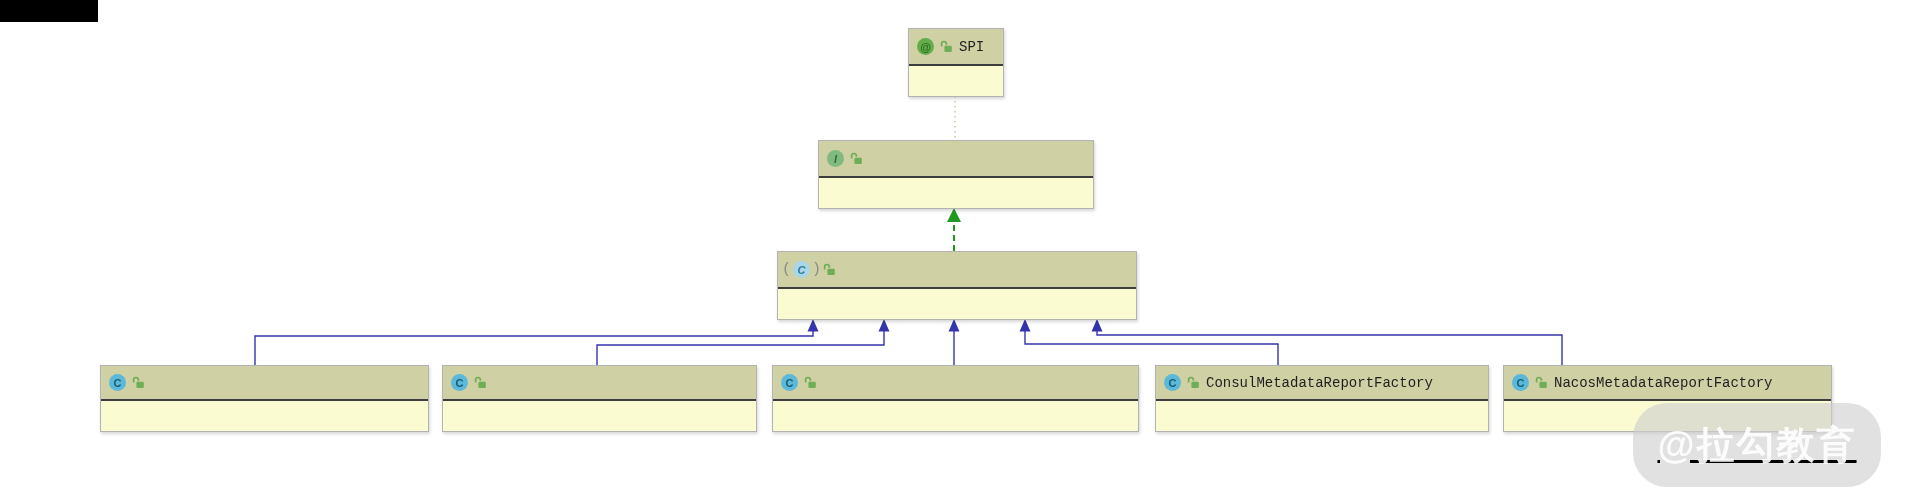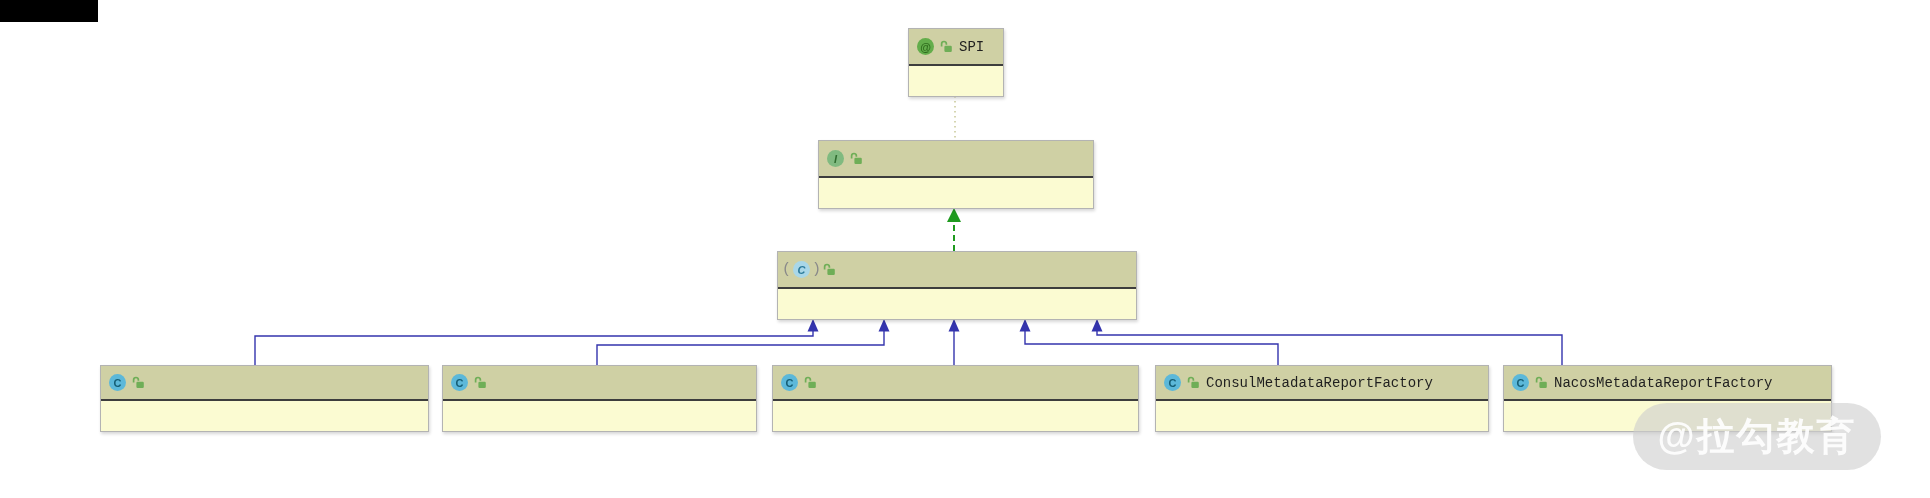--- a/index.html
+++ b/index.html
@@ -61,23 +61,23 @@
   .badge.class{background:var(--icon_class_bg);color:var(--icon_class_glyph);}
   .badge.abstract{background:var(--icon_abstract_bg);color:var(--icon_abstract_glyph);font-style:italic;}
   .paren{color:var(--icon_paren);font-size:15px;margin:0 -4px;flex:0 0 auto;}
   .iconwrap{display:flex;align-items:center;flex:0 0 auto;}
   svg.lock{flex:0 0 auto;}
 
   #edges{position:absolute;left:0;top:0;width:1930px;height:498px;pointer-events:none;}
   #edges *{pointer-events:auto;}
 
   .watermark{
-    position:absolute;left:1633px;top:403px;width:248px;height:67px;
+    position:absolute;left:1633px;top:403px;width:248px;height:84px;
     background:var(--watermark_bg);border-radius:34px;
-    display:flex;align-items:center;justify-content:center;
+    display:flex;align-items:center;justify-content:center;text-decoration:underline;
   }
   .watermark span{
     color:var(--watermark_text);font-size:38px;font-weight:bold;
     font-family:"Liberation Sans","DejaVu Sans",sans-serif;letter-spacing:2px;
   }
 </style>
 </head>
 <body>
 
 <div id="canvas">

